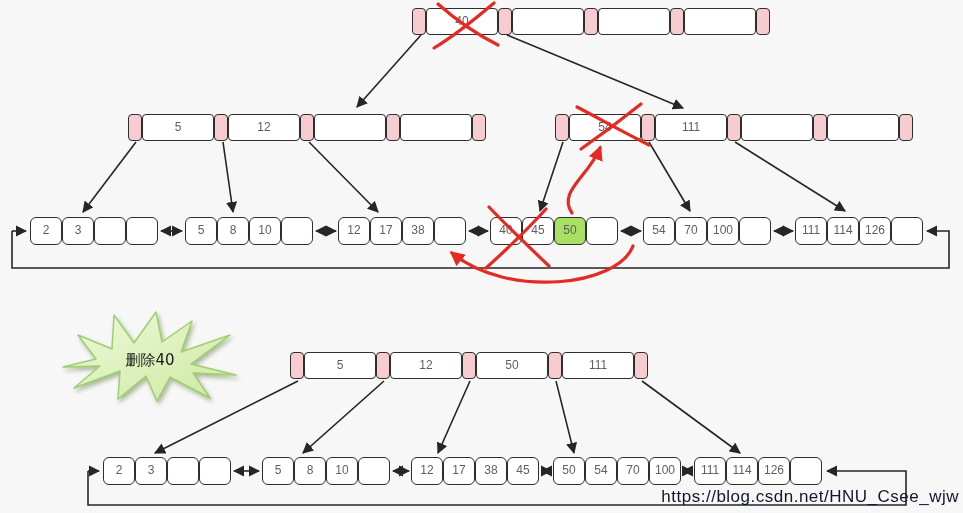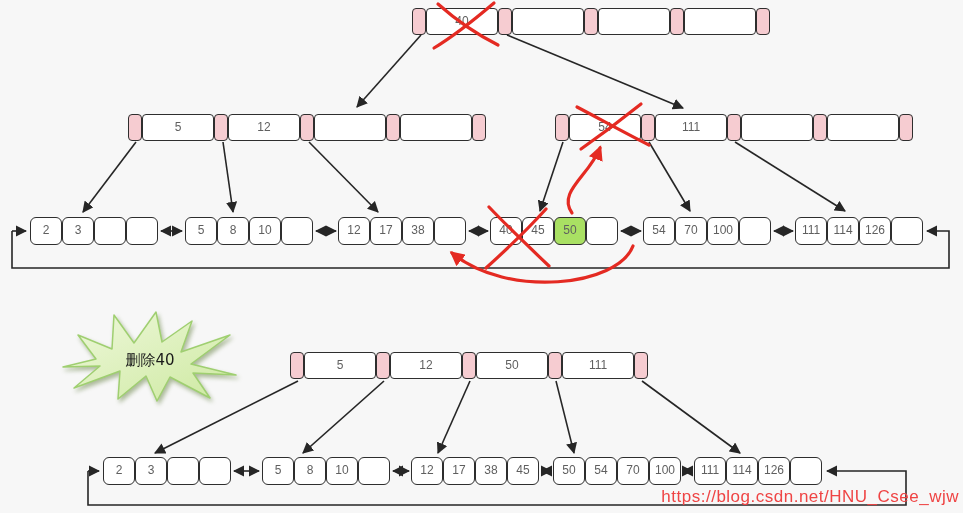--- a/index.html
+++ b/index.html
@@ -17,21 +17,21 @@
   .leaf .lcell{width:32px;height:28px;background:#ffffff;border:1.5px solid #2e2e2e;
                border-radius:6px;box-sizing:border-box;text-align:center;line-height:25px;
                font-size:12px;color:#5f5f5f;}
   .leaf .lcell.hl{background:#a9e063;}
   .overlay{position:absolute;left:0;top:0;z-index:5;pointer-events:none;}
   .overlay .blk{stroke:#262626;stroke-width:1.6;fill:none;}
   .overlay .red{stroke:#e42a22;stroke-width:3.2;fill:none;stroke-linecap:round;}
   .burst{position:absolute;left:60px;top:309px;z-index:3;
          filter:drop-shadow(2px 3px 2px rgba(80,110,40,.45));}
   .burst text{font-size:15px;fill:#1a1a1a;font-family:"DejaVu Sans","Liberation Sans",sans-serif;}
-  .watermark{position:absolute;right:4px;top:487px;font-size:17px;color:#ef4444;
+  .watermark{position:absolute;right:4px;top:487px;font-size:17px;color:#0f172a;
              letter-spacing:.5px;z-index:6;}
 </style>
 </head>
 <body>
 
 <div class="canvas">
 
   <div class="inode" style="left:412px;top:8px">
       <span class="ptr"></span>
       <span class="key crossed">40</span>

